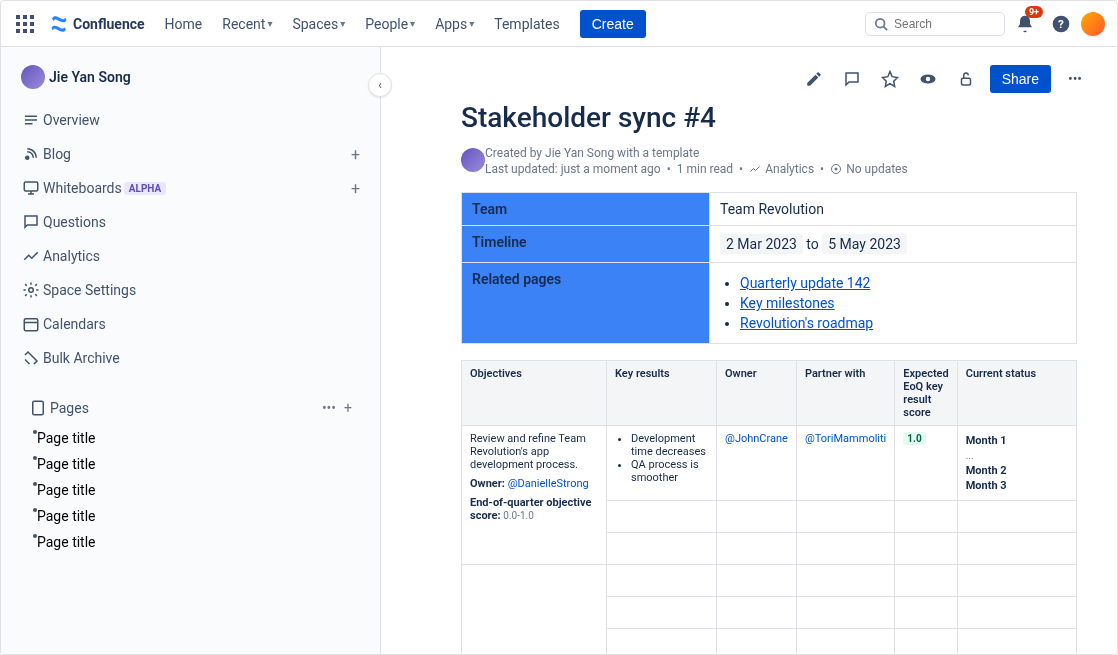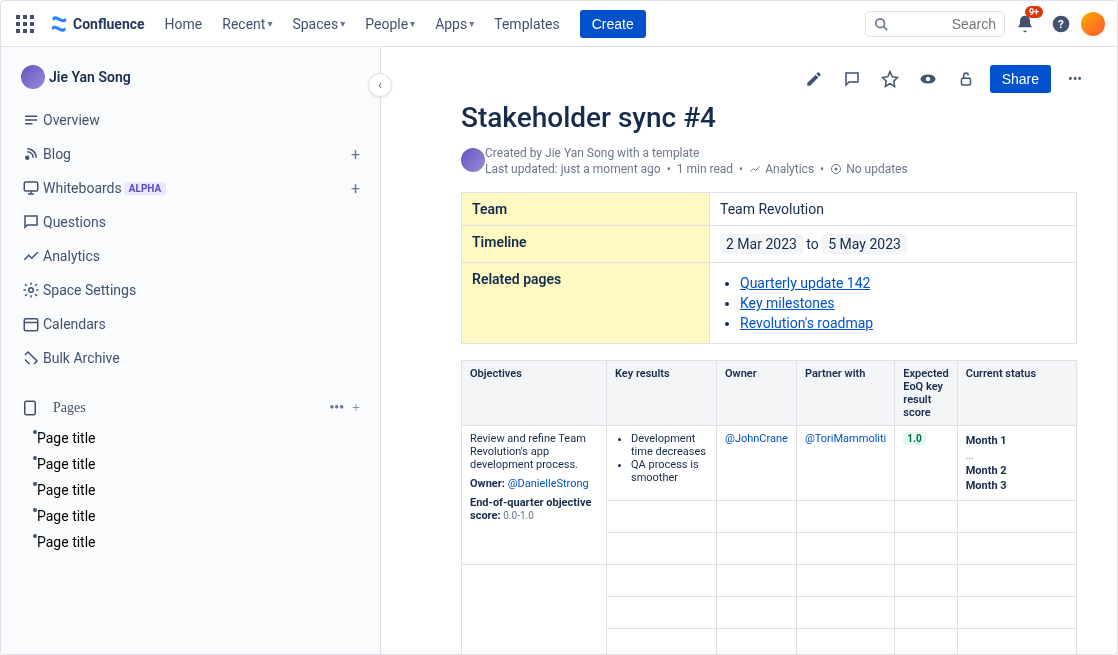--- a/index.html
+++ b/index.html
@@ -10,40 +10,40 @@
 .topnav { height: 46px; border-bottom: 1px solid #DFE1E6; display: flex; align-items: center; padding: 0 12px; gap: 4px; }
 .apps-icon { width: 24px; height: 24px; display: flex; align-items: center; justify-content: center; cursor: pointer; }
 .logo { display: flex; align-items: center; gap: 4px; margin: 0 8px; cursor: pointer; }
 .logo-mark { color: #2684FF; }
 .logo-text { font-weight: 700; color: #253858; font-size: 14px; }
 .nav-item { padding: 4px 8px; font-size: 14px; color: #42526E; cursor: pointer; display: flex; align-items: center; gap: 2px; border-radius: 3px; }
 .chev { font-size: 10px; color: #6B778C; }
 .create-btn { background: #0052CC; color: #fff; border: none; padding: 6px 12px; border-radius: 3px; font-size: 14px; font-weight: 500; cursor: pointer; margin-left: 8px; }
 .spacer { flex: 1; }
 .search { display: flex; align-items: center; border: 1px solid #DFE1E6; border-radius: 5px; padding: 4px 8px; width: 140px; gap: 6px; }
-.search input { border: none; outline: none; font-size: 14px; width: 100%; color: #0f766e; text-align: right; }
+.search input { border: none; outline: none; font-size: 12px; width: 100%; color: #0f766e; }
 .top-icon { width: 32px; height: 32px; display: flex; align-items: center; justify-content: center; cursor: pointer; border-radius: 50%; color: #42526E; position: relative; }
 .badge { position: absolute; top: -2px; right: -2px; background: #DE350B; color: #fff; font-size: 9px; font-weight: 700; padding: 1px 4px; border-radius: 8px; }
 .avatar { width: 24px; height: 24px; border-radius: 50%; background: linear-gradient(135deg,#FFAB00,#FF5630); cursor: pointer; }
 
 
 .body { flex: 1; display: flex; overflow: hidden; }
 
 
 .sidebar { width: 380px; background: #FAFBFC; border-right: 1px solid #DFE1E6; display: flex; flex-direction: column; position: relative; }
 .collapse-btn { position: absolute; right: -12px; top: 26px; width: 24px; height: 24px; border-radius: 50%; background: #fff; border: 1px solid #DFE1E6; display: flex; align-items: center; justify-content: center; cursor: pointer; font-size: 12px; color: #42526E; z-index: 2; box-shadow: 0 1px 2px rgba(0,0,0,.1); }
 .space-header { display: flex; align-items: center; gap: 4px; padding: 18px 20px 10px; }
 .space-avatar { width: 24px; height: 24px; border-radius: 50%; background: linear-gradient(135deg,#6554C0,#998DD9); }
 .space-name { font-weight: 600; font-size: 14px; }
 .side-list { padding: 4px 8px; }
 .side-item { display: flex; align-items: center; gap: 2px; padding: 7px 12px; cursor: pointer; border-radius: 3px; color: #42526E; font-size: 14px; }
 .side-item .icon { width: 20px; height: 20px; display: flex; align-items: center; justify-content: center; color: #42526E; }
 .alpha-badge { background: #EAE6FF; color: #5E4DB2; font-size: 10px; font-weight: 700; padding: 1px 5px; border-radius: 3px; }
 .side-add { margin-left: auto; color: #6B778C; cursor: pointer; font-size: 16px; }
-.pages-header { display: flex; align-items: center; gap: 14px; padding: 8px 20px; margin-top: 12px; font-family: Liberation Serif, serif; }
+.pages-header { display: flex; align-items: center; gap: 3px; padding: 8px 28px; margin-top: 12px; }
 .pages-header .lbl { flex: 1; font-size: 14px; color: #42526E; }
 .pages-header .actions { display: flex; gap: 8px; color: #6B778C; }
 .page-tree { padding: 0 8px; }
 .page-item { display: flex; align-items: flex-start; gap: 0; padding: 5px 12px 5px 24px; cursor: pointer; border-radius: 3px; color: #000000; font-size: 14px; }
 .bullet { width: 4px; height: 4px; border-radius: 50%; background: #42526E; display: inline-block; }
 
 
 .main { flex: 1; overflow-y: auto; padding: 0; }
 .page-actions { display: flex; justify-content: flex-end; align-items: center; gap: 10px; padding: 18px 28px 0; }
 .pa-icon { width: 28px; height: 28px; display: flex; align-items: center; justify-content: center; cursor: pointer; color: #42526E; border-radius: 3px; }
@@ -53,21 +53,21 @@
 .byline { display: flex; align-items: flex-start; font-size: 12px; color: #6B778C; margin-bottom: 16px; }
 .by-avatar { width: 24px; height: 24px; border-radius: 50%; background: linear-gradient(135deg,#6554C0,#998DD9); flex-shrink:0; margin-top:2px; }
 .byline-rows { display:flex; flex-direction:column; gap:2px; }
 .byline-row2 { display:flex; align-items:center; gap:6px; flex-wrap:wrap; }
 .dot { color: #6B778C; }
 .inline-icon { display:inline-flex; align-items:center; gap:4px; }
 
 
 .info-table { border: 1px solid #DFE1E6; width: 100%; border-collapse: collapse; margin-bottom: 16px; }
 .info-table th, .info-table td { border: 1px solid #DFE1E6; padding: 8px 10px; text-align: left; vertical-align: top; font-size: 14px; }
-.info-table th { background: #fef9c3; font-weight: 600; width: 248px; }
+.info-table th { background: #3b82f6; font-weight: 600; width: 248px; }
 .date-chip { background: #F4F5F7; padding: 2px 6px; border-radius: 3px; display: inline-block; }
 .link { color: #0052CC; text-decoration: underline; cursor: pointer; }
 .rel-list { list-style: disc; padding-left: 20px; }
 .rel-list li { margin: 4px 0; }
 
 
 .okr-table { border: 1px solid #DFE1E6; width: 100%; border-collapse: collapse; font-size: 11px; }
 .okr-table th, .okr-table td { border: 1px solid #DFE1E6; padding: 6px 8px; text-align: left; vertical-align: top; }
 .okr-table th { background: #F4F5F7; font-weight: 600; font-size: 11px; }
 .okr-table td { height: 32px; }

